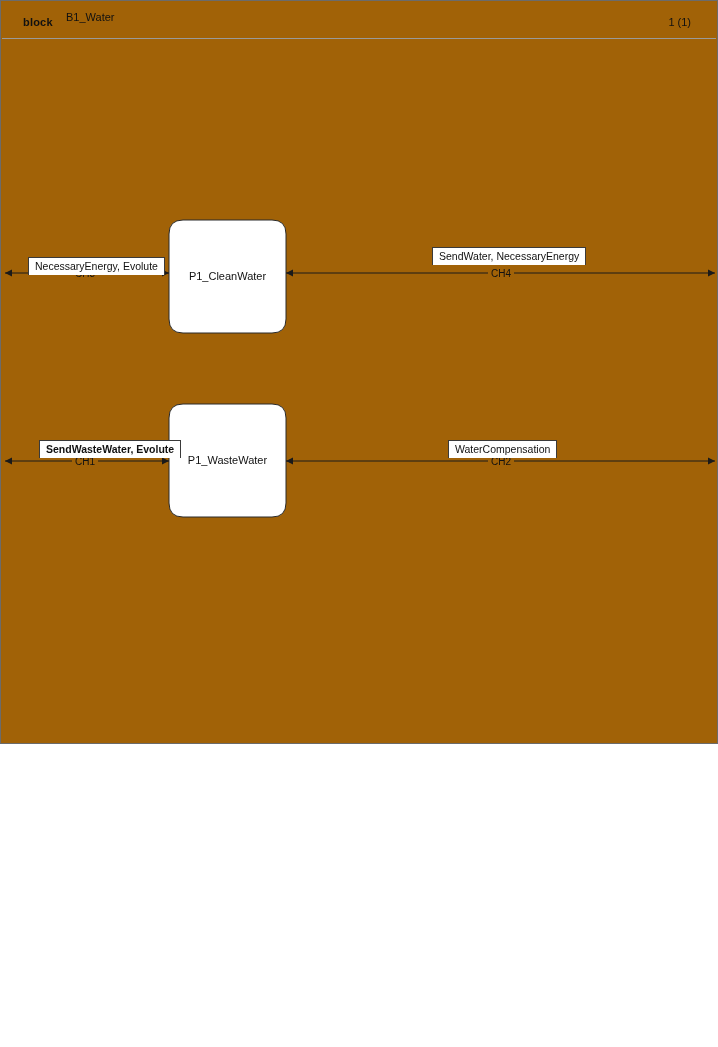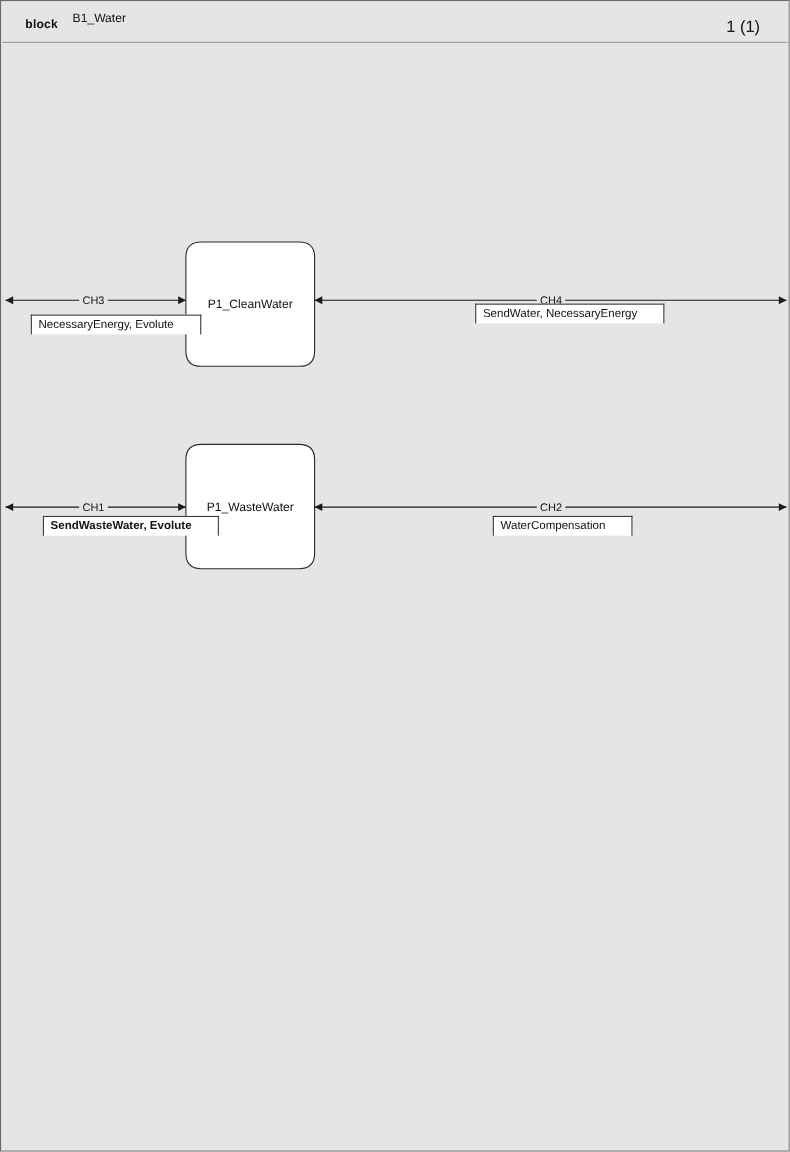--- a/index.html
+++ b/index.html
@@ -9,23 +9,23 @@
     background: #ffffff;
   }
   body {
     font-family: "Liberation Sans", sans-serif;
   }
 
   
   #page {
     position: relative;
     width: 718px;
-    height: 1047px;
+    height: 744px;
     box-sizing: border-box;
-    background: #e5e5e5;
+    background: #a16207;
     border: 1px solid #6b6b6b;
     overflow: hidden;
   }
 
   
   #header {
     position: absolute;
     left: 0;
     top: 0;
     width: 100%;
@@ -55,21 +55,21 @@
     left: 65px;
     top: 10px;
     font-size: 11px;
     color: #111111;
     white-space: nowrap;
   }
   .hdr-page {
     position: absolute;
     right: 26px;
     top: 15px;
-    font-size: 15px;
+    font-size: 11px;
     color: #111111;
     white-space: nowrap;
   }
 
   
   #canvas {
     position: absolute;
     left: 0;
     top: 0;
     width: 718px;
@@ -114,26 +114,25 @@
     dominant-baseline: middle;
   }
 
   
   .flow-box {
     position: absolute;
     box-sizing: border-box;
     background: #ffffff;
     border: 1px solid #3a3a3a;
     border-bottom: none;
-    padding: 2px 24px 3px 6px;
+    padding: 2px 6px 3px 6px;
     font-size: 10.5px;
     color: #111111;
     white-space: nowrap;
     line-height: 12px;
-    margin-top: 29px;
   }
 </style>
 </head>
 <body>
 
 <div id="page">
 
   <div id="header">
     <span class="hdr-kw">block</span>
     <span class="hdr-name">B1_Water</span>

